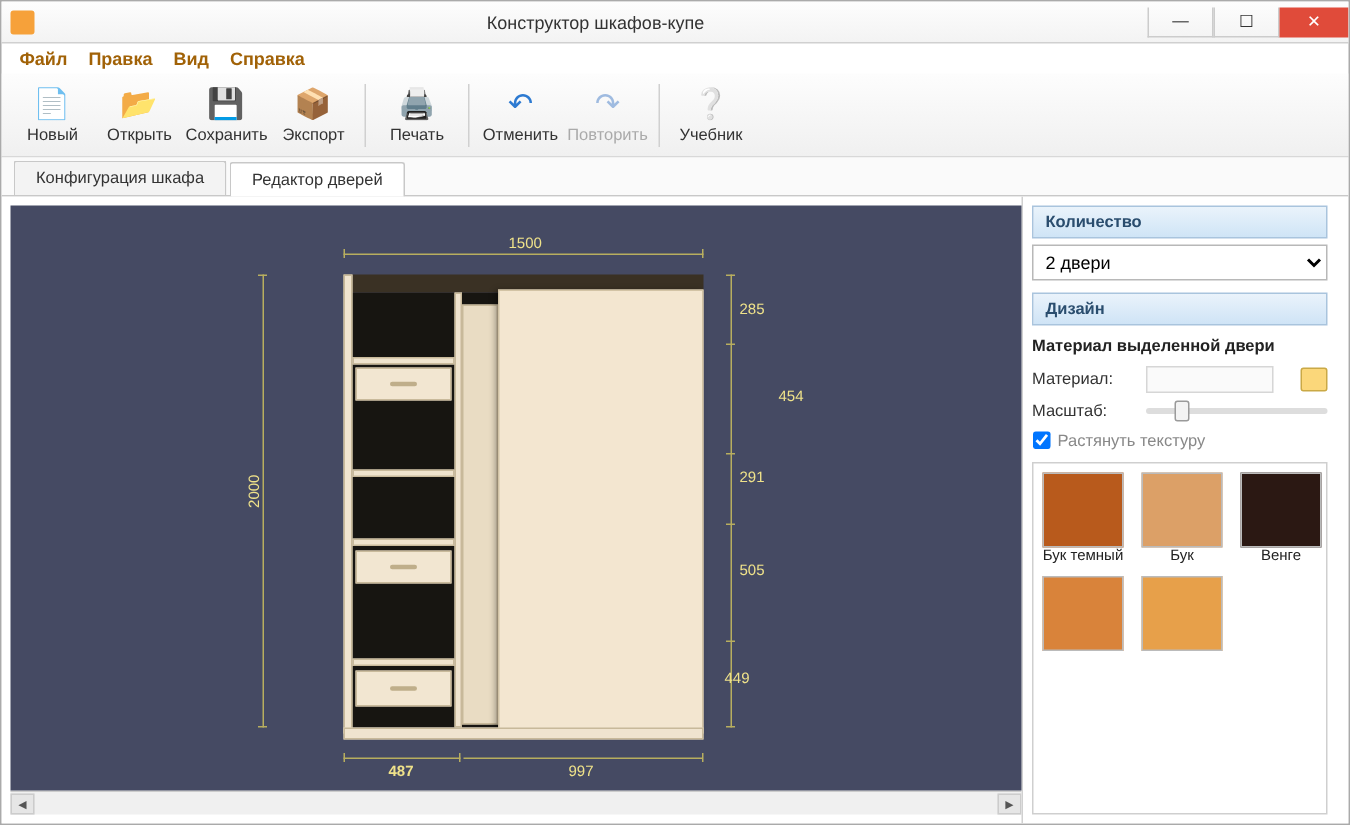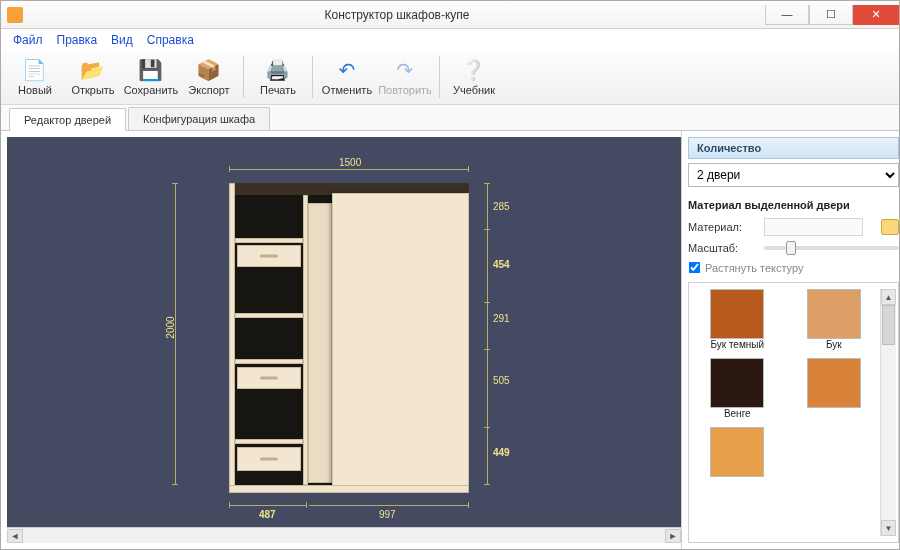--- a/index.html
+++ b/index.html
@@ -8,21 +8,21 @@
 
 .titlebar { height: 28px; background: linear-gradient(#fdfdfd,#f3f3f3); display: flex; align-items: center; border-bottom: 1px solid #d0d0d0; position: relative; }
 .titlebar .app-icon { width:16px; height:16px; margin:0 6px; background:#f6a13a; border-radius:2px; }
 .titlebar .title { flex:1; text-align:center; font-size:12px; color:#333; }
 .winbtns { display:flex; }
 .winbtn { width:44px; height:20px; display:flex; align-items:center; justify-content:center; font-size:11px; color:#333; }
 .winbtn.close { background:#e04b3a; color:#fff; width:46px; height:20px;}
 .winbtn.min,.winbtn.max{border:1px solid #ccc; border-top:none;}
 
 
-.menubar { height:20px; display:flex; align-items:flex-end; gap:2px; padding:0 6px; font-size:12px; color:#1d4ed8; }
+.menubar { height:20px; display:flex; align-items:center; gap:2px; padding:0 6px; font-size:12px; color:#a16207;font-weight:bold; }
 .menubar span { padding:2px 6px; }
 
 
 .toolbar { height:56px; background:linear-gradient(#fdfdfd,#f0f0f0); border-bottom:1px solid #d8d8d8; display:flex; align-items:center; padding:0 6px; gap:2px;}
 .tbtn { width:56px; height:52px; display:flex; flex-direction:column; align-items:center; justify-content:center; font-size:11px; color:#333; border:1px solid transparent; border-radius:3px; }
 .tbtn .ico { width:28px; height:24px; margin-bottom:2px; display:flex; align-items:center; justify-content:center; font-size:20px; }
 .tsep { width:1px; height:42px; background:#d0d0d0; margin:0 4px; }
 .tbtn.disabled { color:#aaa; }
 
 
@@ -49,35 +49,35 @@
 .cabinet { position:absolute; }
 .panel-light { background:#f0e4cf; border:1px solid #c8b99a; position:absolute; }
 .panel-door { background:#f3e6d0; border:1px solid #d2c3a5; position:absolute; box-shadow:-2px 0 4px rgba(0,0,0,.3);}
 .panel-dark { background:#2a2620; position:absolute; }
 .shelf { background:#efe3cd; border:1px solid #c9ba9b; position:absolute; }
 .drawer { background:#f2e6d1; border:1px solid #c9ba9b; position:absolute; }
 .drawer::after{content:""; position:absolute; left:50%; top:50%; width:18px; height:3px; background:#bfae8a; transform:translate(-50%,-50%); border-radius:2px;}
 .shadow-inside{ position:absolute; background:#171511;}
 
 
-.side { width:218px; background:#fff; border-left:1px solid #d0d0d0; display:flex; flex-direction:column; padding:6px 0 6px 6px; overflow:hidden;}
+.side { width:218px; background:#fff; border-left:1px solid #d0d0d0; display:flex; flex-direction:column; padding:6px 14px 6px 6px; overflow:hidden;}
 .section-head { background:linear-gradient(#eaf3fb,#cfe4f6); border:1px solid #a9c4dd; font-size:11px; font-weight:bold; color:#2a4d6e; padding:4px 8px; margin-bottom:4px;}
 .select { width:100%; font-size:12px; padding:3px 4px; border:1px solid #b8b8b8; background:#fff; margin-bottom:8px;}
 .subhead { font-size:11px; font-weight:bold; color:#222; margin:4px 0; }
 .form-row { display:flex; align-items:center; font-size:11px; color:#333; margin:3px 0; gap:18px;}
 .form-row label{ width:58px;}
 .tex-input { flex:1; height:18px; border:1px solid #d6d6d6; background:#fafafa;}
 .folder-ico { width:18px; height:16px; background:#fbd77a; border:1px solid #caa946; border-radius:2px;}
 .slider-track{ flex:1; height:4px; background:#ddd; position:relative; border-radius:2px;}
 .slider-thumb{ position:absolute; top:-5px; left:16%; width:10px; height:14px; background:#f3f3f3; border:1px solid #9a9a9a; border-radius:2px;}
 .chk-row{ font-size:11px; color:#888; display:flex; align-items:center; gap:4px; margin:4px 0 8px;}
 .chk-row input{transform:scale(.9);}
 
 .catalog { flex:1; border:1px solid #cfcfcf; padding:6px 2px 6px 6px; display:flex; gap:4px; overflow:hidden;}
-.cat-grid { flex:1; display:grid; grid-template-columns:1fr 1fr; gap:8px 12px; align-content:start; }
+.cat-grid { flex:1; display:grid; grid-template-columns:1fr 1fr 1fr; gap:8px 12px; align-content:start; }
 .swatch { display:flex; flex-direction:column; align-items:center; font-size:10px; color:#222;}
 .swatch .sq { width:54px; height:50px; border:1px solid #bbb;}
 .vscroll{ width:16px; background:#f2f2f2; border-left:1px solid #ddd; position:relative;}
 .vscroll .btn{height:16px; background:#e6e6e6; border:1px solid #ccc; font-size:8px; display:flex;align-items:center;justify-content:center;color:#555;}
 .vscroll .thumb{position:absolute; top:16px; left:1px; right:1px; height:40px; background:#d7d7d7; border:1px solid #bcbcbc;}
 </style>
 </head>
 <body>
 
 <div class="titlebar">
@@ -129,22 +129,22 @@
       <span>Повторить</span>
     </div>
   <div class="tsep"></div>
   <div class="tbtn">
       <div class="ico" style="color:#2d7ad1">❔</div>
       <span>Учебник</span>
     </div>
 </div>
 
 <div class="tabbar">
+  <div class="tab">Конфигурация шкафа</div>
   <div class="tab active">Редактор дверей</div>
-  <div class="tab">Конфигурация шкафа</div>
 </div>
 
 <div class="main">
   <div class="canvas-wrap">
     <div class="canvas">
 
       <div class="dim-label" style="left:332px; top:20px;">1500</div>
       <div class="dim-line" style="left:222px; top:32px; width:240px; height:1px;"></div>
       <div class="cap" style="left:222px; top:29px;"></div>
       <div class="cap" style="left:461px; top:29px;"></div>
@@ -177,27 +177,27 @@
 
         <div class="panel-door" style="left:103px; top:10px; width:137px; height:296px;"></div>
 
         <div class="panel-light" style="left:0; top:302px; width:240px; height:8px;"></div>
       </div>
 
       <div class="dim-line" style="left:480px; top:46px; width:1px; height:302px;"></div>
       <div class="dim-label" style="left:486px; top:64px;">285</div>
       <div class="caph" style="left:477px; top:46px;"></div>
       <div class="caph" style="left:477px; top:92px;"></div>
-      <div class="dim-label" style="left:486px; top:122px;font-weight:bold;">454</div>
+      <div class="dim-label" style="left:512px; top:122px;">454</div>
       <div class="caph" style="left:477px; top:165px;"></div>
       <div class="dim-label" style="left:486px; top:176px;">291</div>
       <div class="caph" style="left:477px; top:212px;"></div>
       <div class="dim-label" style="left:486px; top:238px;">505</div>
       <div class="caph" style="left:477px; top:290px;"></div>
-      <div class="dim-label" style="left:486px; top:310px;font-weight:bold;">449</div>
+      <div class="dim-label" style="left:476px; top:310px;">449</div>
       <div class="caph" style="left:477px; top:347px;"></div>
 
       <div class="dim-line" style="left:222px; top:368px; width:78px; height:1px;"></div>
       <div class="cap" style="left:222px; top:365px;"></div>
       <div class="cap" style="left:299px; top:365px;"></div>
       <div class="dim-label" style="left:252px; top:372px;font-weight:bold;">487</div>
 
       <div class="dim-line" style="left:302px; top:368px; width:159px; height:1px;"></div>
       <div class="cap" style="left:461px; top:365px;"></div>
       <div class="dim-label" style="left:372px; top:372px;">997</div>
@@ -208,20 +208,21 @@
       <div class="arrow">►</div>
     </div>
   </div>
 
   <div class="side">
     <div class="section-head">Количество</div>
     <select class="select">
       <option>2 двери</option>
     </select>
 
+    <div class="section-head">Дизайн</div>
     <div class="subhead">Материал выделенной двери</div>
 
     <div class="form-row">
       <label>Материал:</label>
       <div class="tex-input"></div>
       <div class="folder-ico"></div>
     </div>
     <div class="form-row">
       <label>Масштаб:</label>
       <div class="slider-track">

